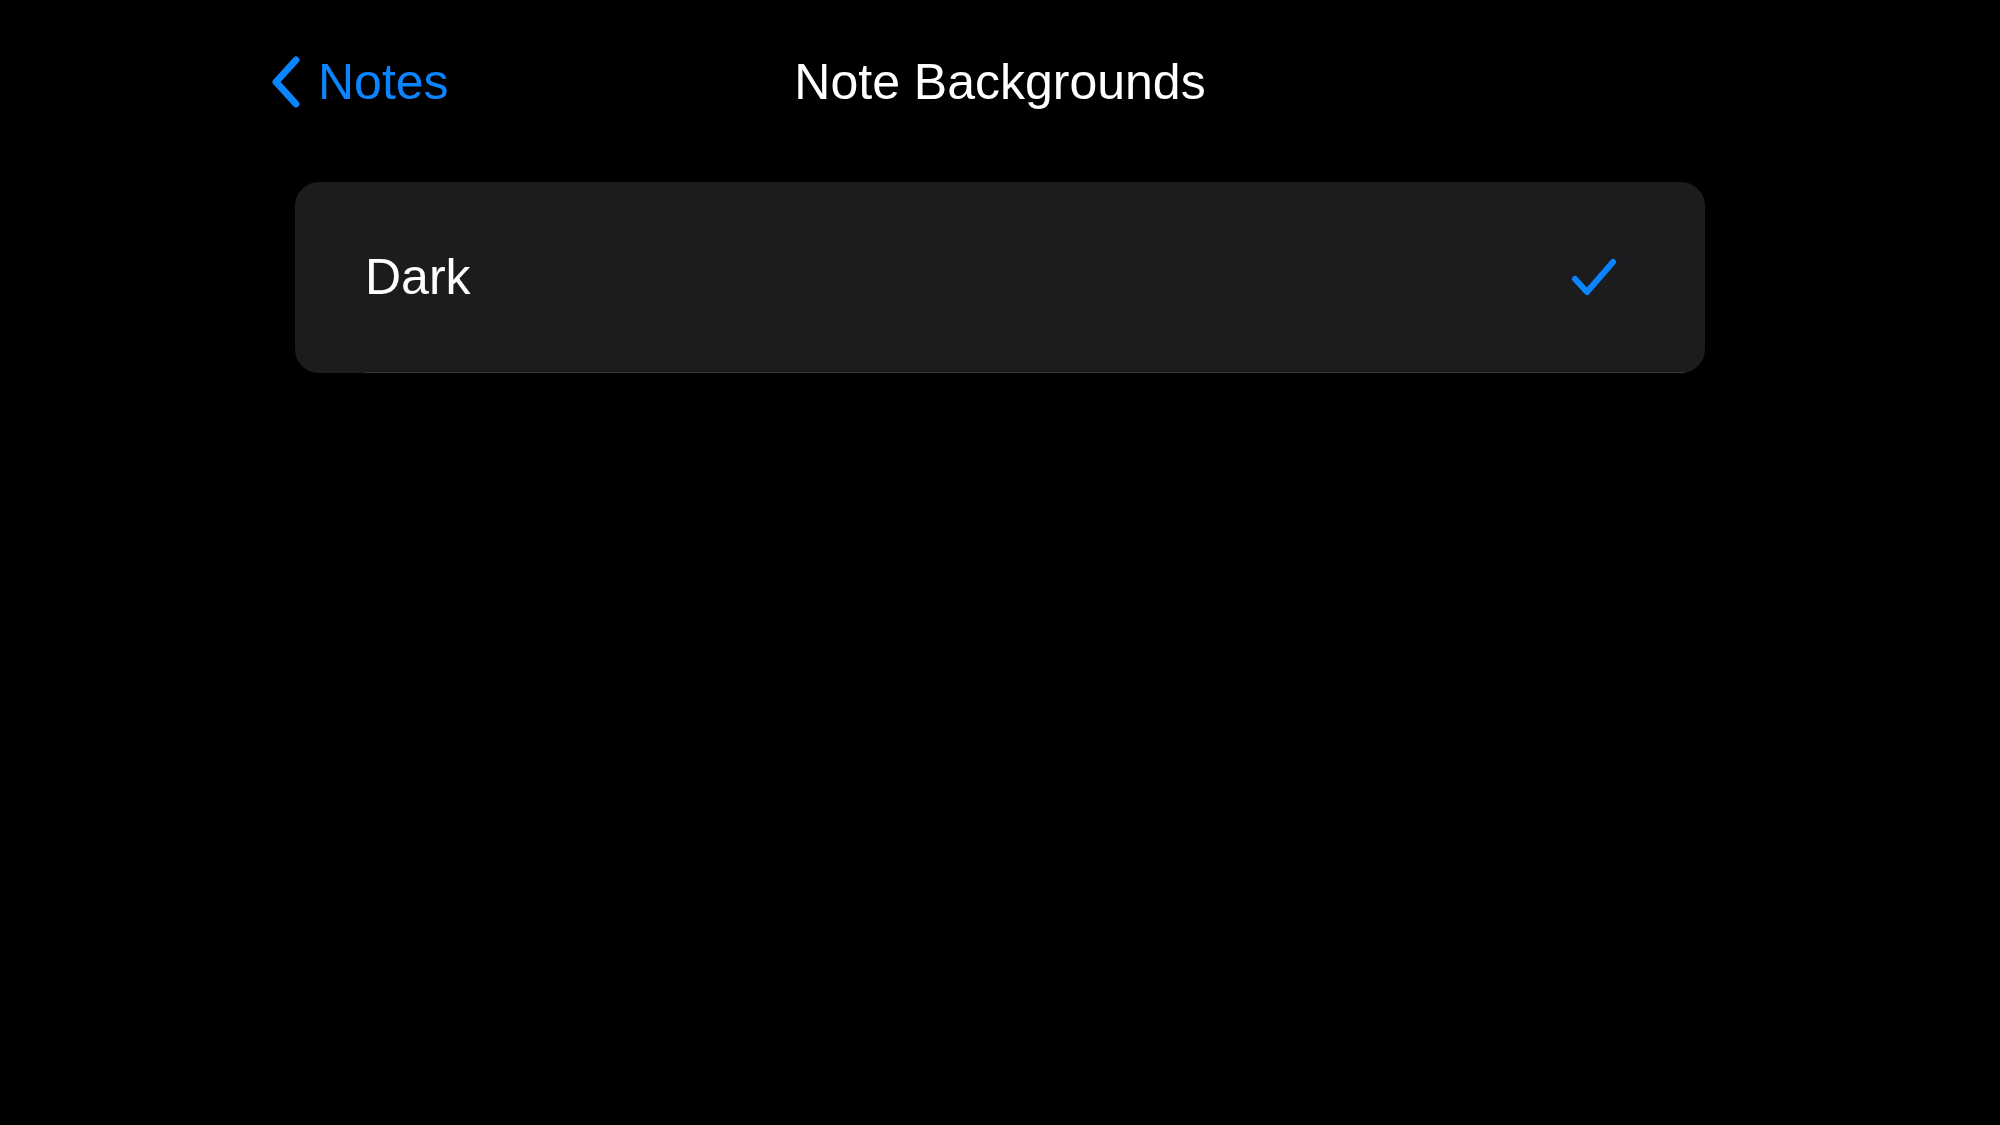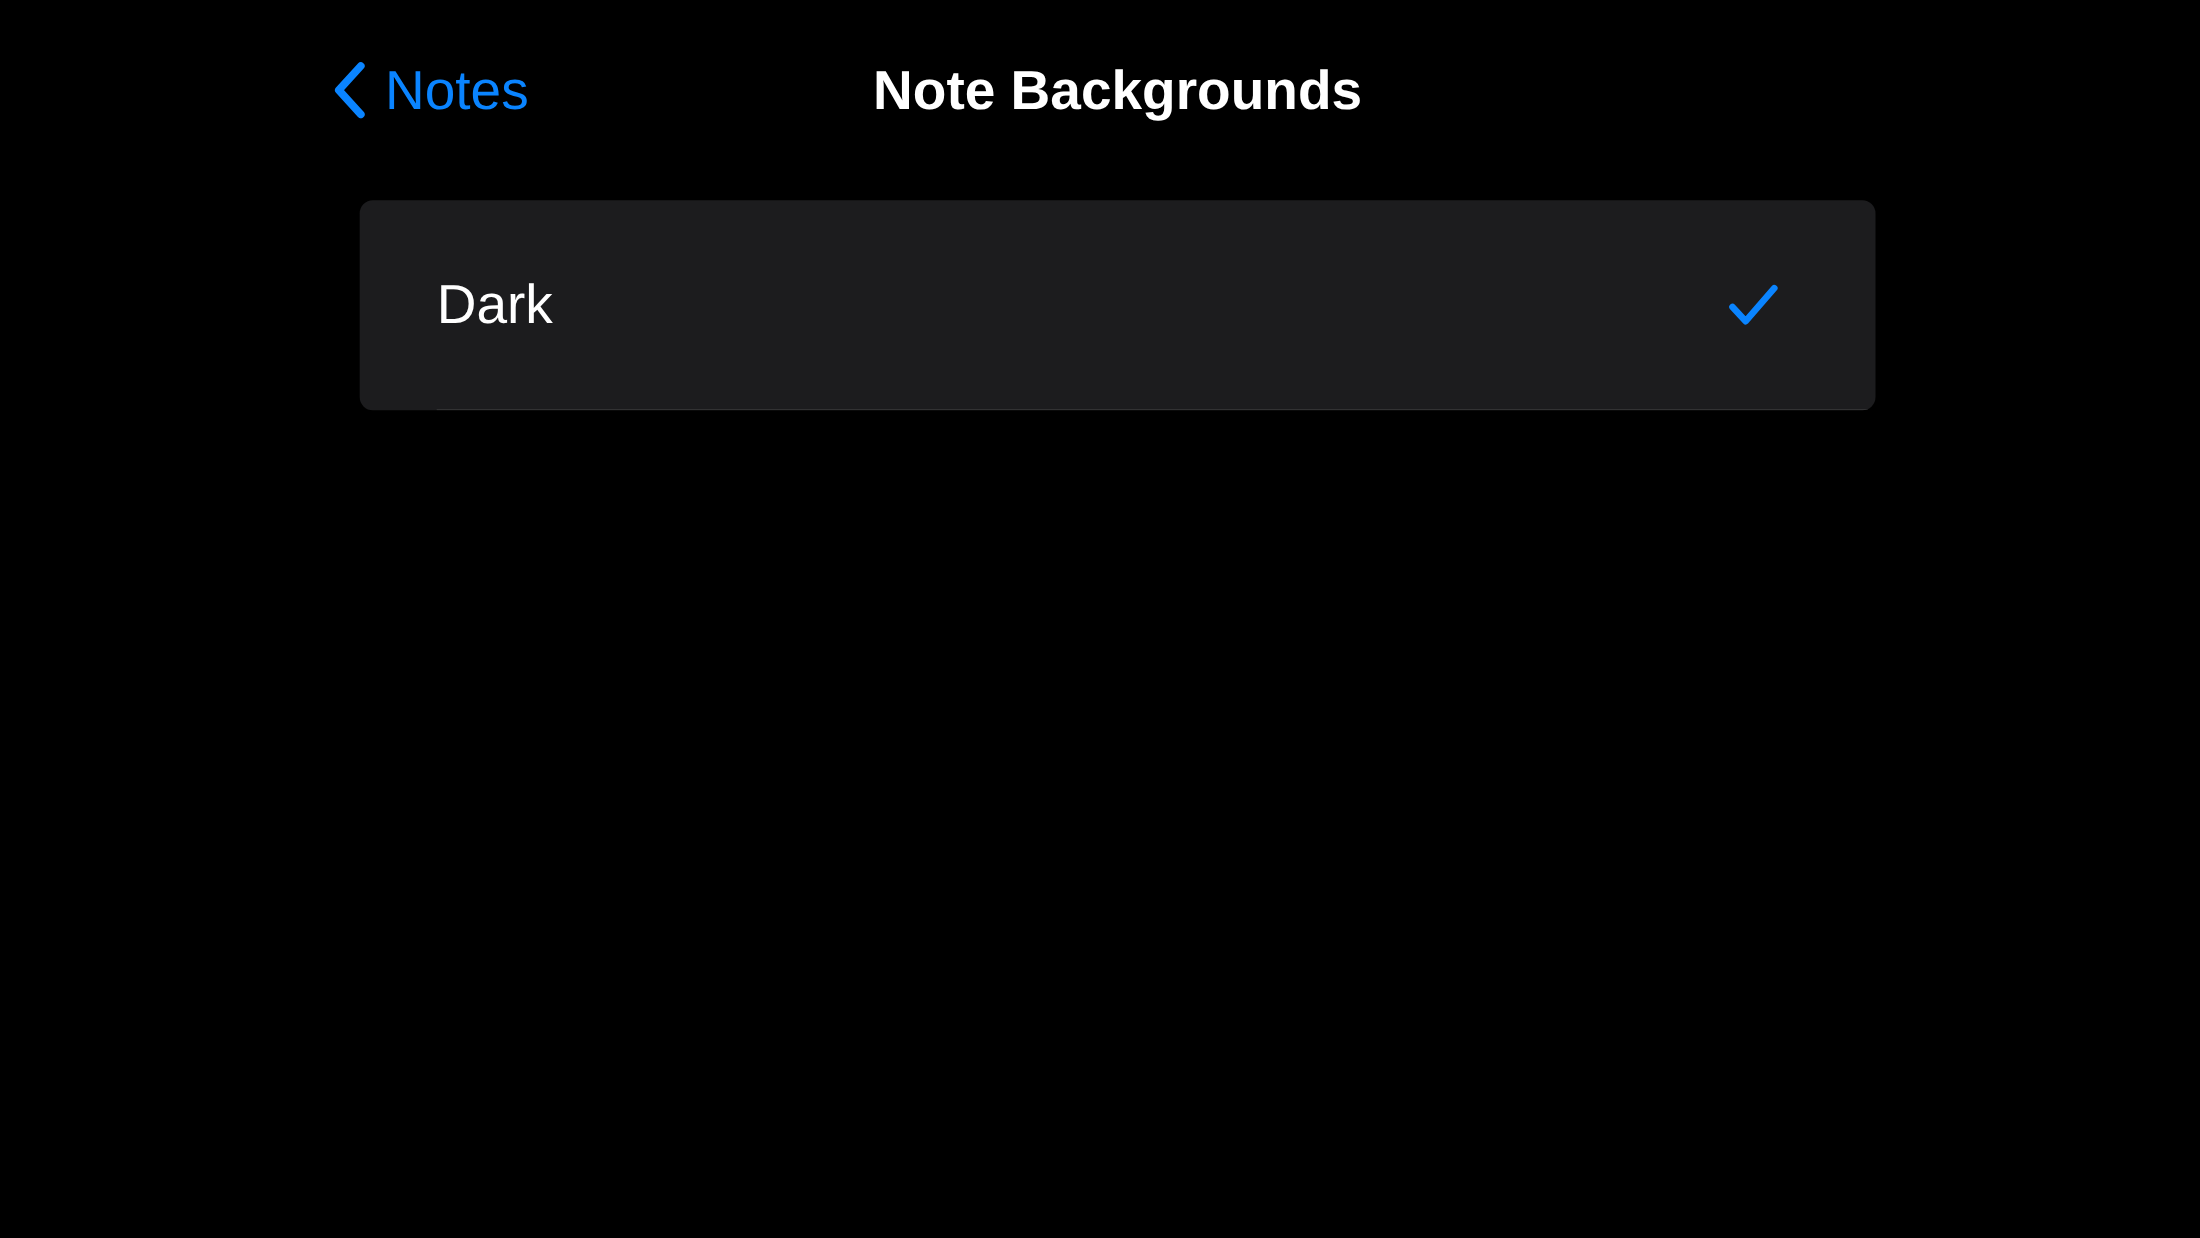--- a/index.html
+++ b/index.html
@@ -9,21 +9,20 @@
     }
     body {
       background: #000000;
       font-family: -apple-system, BlinkMacSystemFont, "Segoe UI", Helvetica, Arial, sans-serif;
       width: 2000px;
       height: 1125px;
       overflow: hidden;
     }
     .screen {
       padding-top: 42px;
-      margin-left: 32px;
     }
     .nav-bar {
       display: flex;
       align-items: center;
       padding: 0 270px;
       height: 80px;
       position: relative;
     }
     .back-button {
       display: flex;
@@ -38,32 +37,32 @@
       height: 52px;
       margin-right: 18px;
     }
     .back-label {
       font-size: 50px;
       font-weight: 400;
       color: #0a84ff;
     }
     .page-title {
       font-size: 50px;
-      font-weight: 700;
+      font-weight: 400;
       color: #ffffff;
       position: absolute;
       left: 50%;
       transform: translateX(-50%);
     }
     .content {
       padding: 60px 295px 0 295px;
     }
     .list-group {
       background: #1c1c1e;
-      border-radius: 12px;
+      border-radius: 24px;
       overflow: hidden;
     }
     .list-row {
       display: flex;
       align-items: center;
       justify-content: space-between;
       padding: 0 70px 0 70px;
       height: 190px;
       cursor: pointer;
     }

